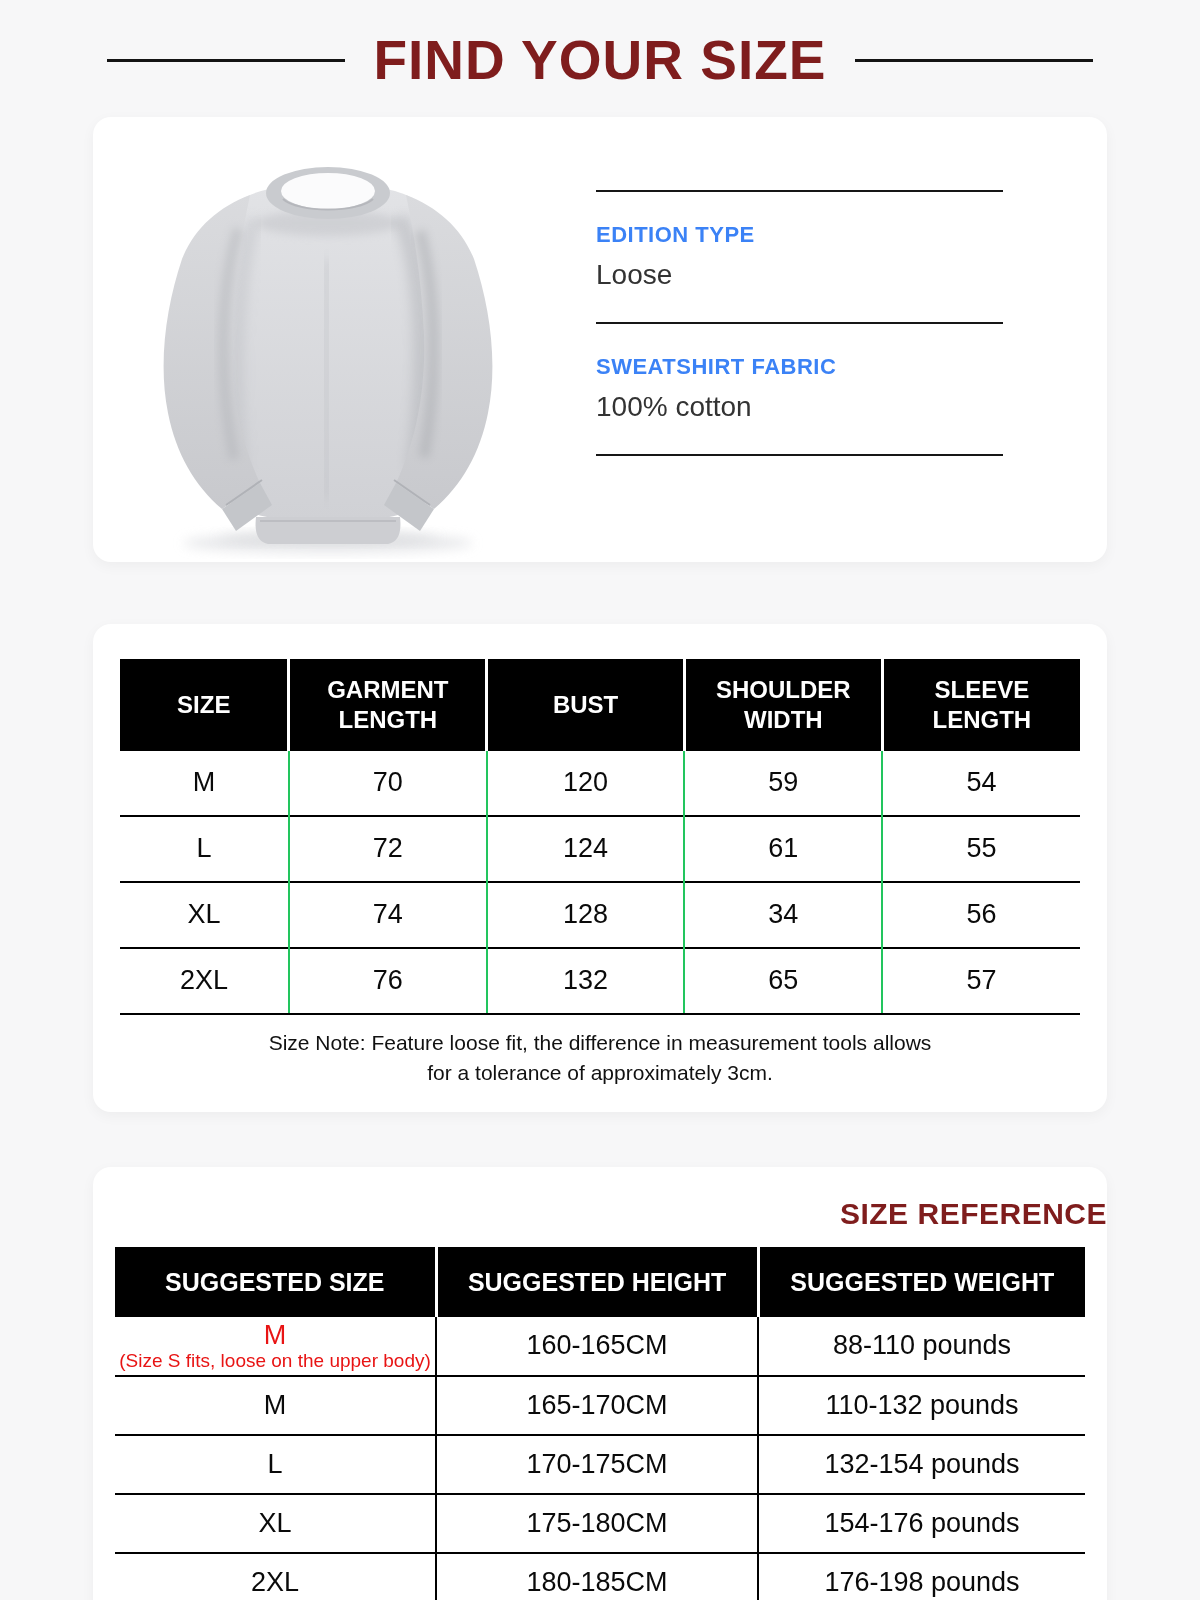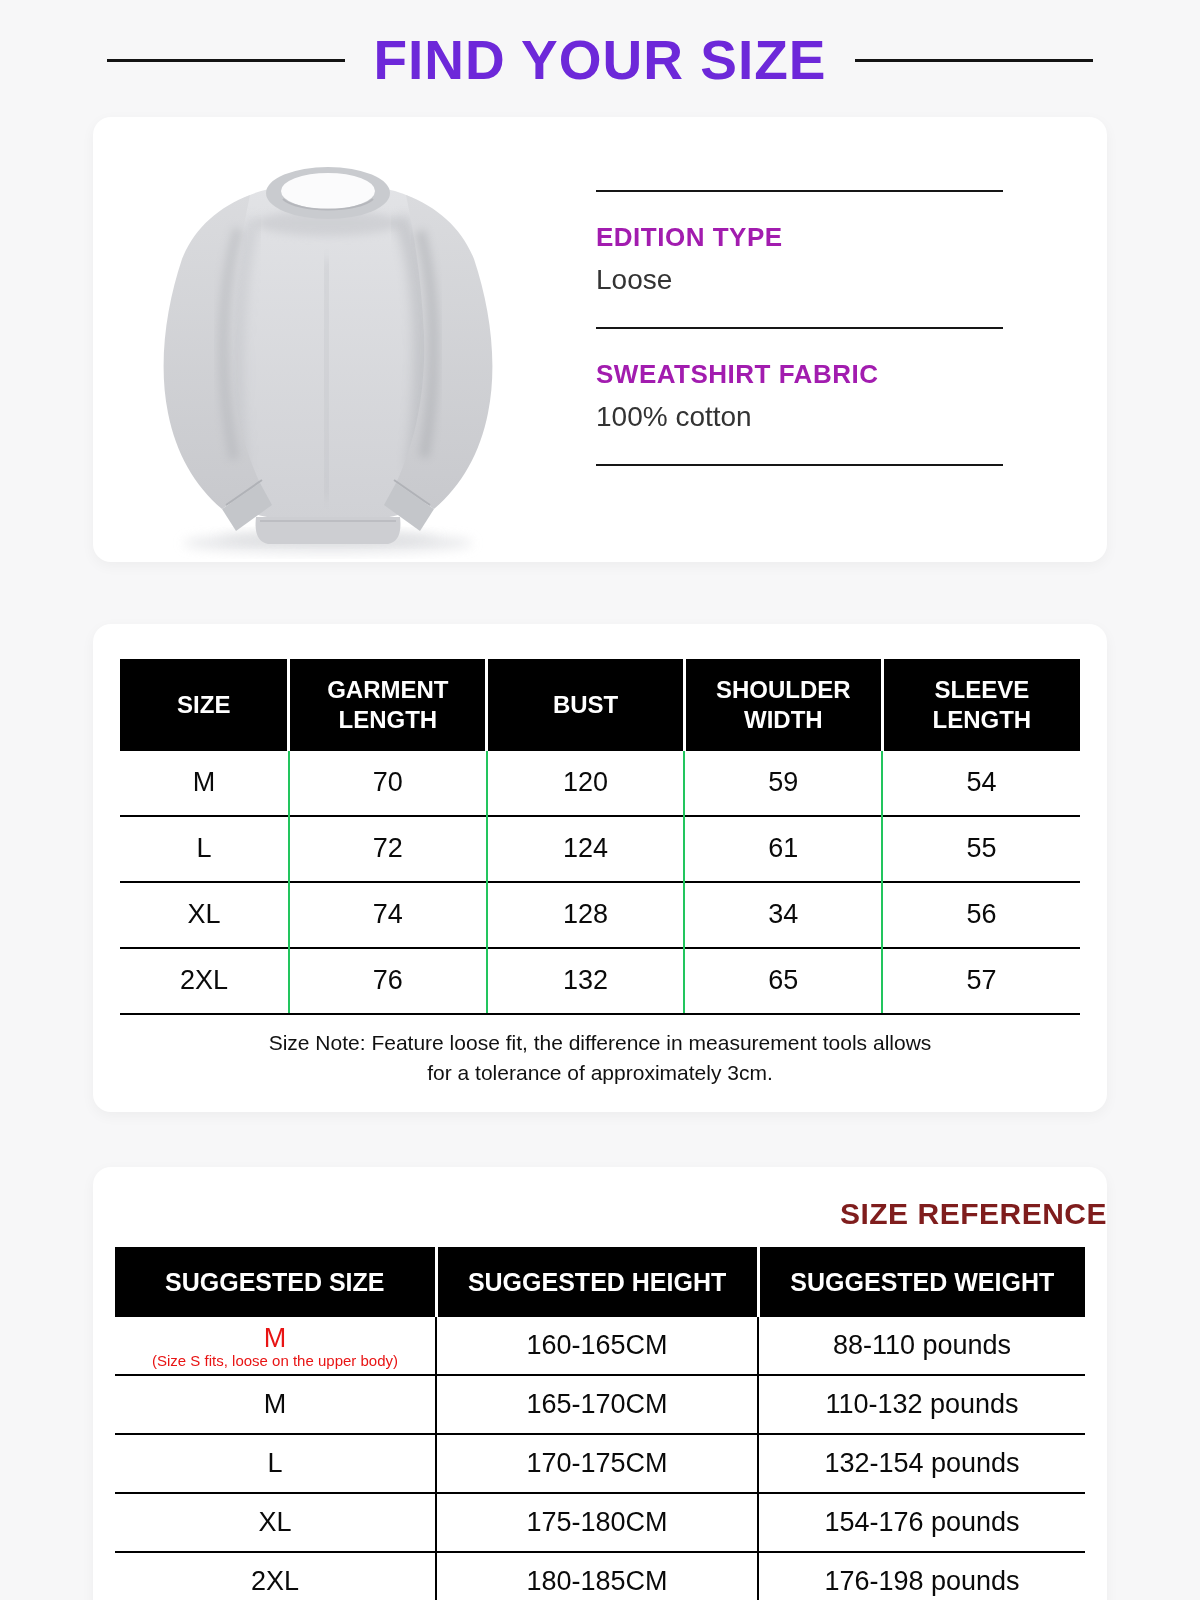--- a/index.html
+++ b/index.html
@@ -13,38 +13,38 @@
   .page{width:1200px;height:1600px;position:relative;}
 
   
   .title-row{
     padding-top:30px;
     display:flex;align-items:center;justify-content:center;gap:28px;
   }
   .title-line{width:238px;height:3px;background:#141414;flex:none;}
   .page-title{
     margin:0;font-size:55px;font-weight:bold;letter-spacing:1px;
-    line-height:1.1;color:#6d28d9;white-space:nowrap;
+    line-height:1.1;color:#7f1d1d;white-space:nowrap;
   }
 
   
   .card{
     width:1014px;margin:0 auto;background:#ffffff;border-radius:18px;
     box-shadow:0 4px 14px rgba(0,0,0,0.045);
     box-sizing:border-box;
   }
 
   
   .product-card{margin-top:26px;height:445px;display:flex;}
   .product-img{width:470px;height:445px;flex:none;display:flex;align-items:flex-start;justify-content:center;}
   .product-img svg{margin-top:22px;}
   .product-info{width:407px;margin-left:33px;padding-top:73px;box-sizing:content-box;}
   .hr{height:2px;background:#161616;}
   .spec{margin:30px 0 31px 0;}
-  .spec-label{font-size:26px;font-weight:bold;letter-spacing:.5px;color:#a21caf;}
+  .spec-label{font-size:22px;font-weight:bold;letter-spacing:.5px;color:#3b82f6;}
   .spec-value{font-size:28px;color:#333;margin-top:11px;}
 
   
   .table-card{margin-top:62px;padding:26px 0 24px 0;}
   table{border-collapse:collapse;table-layout:fixed;}
   .size-table{width:960px;margin:9px auto;}
   .size-table th{
     background:#000;color:#fff;font-size:24px;font-weight:bold;
     height:92px;line-height:1.25;padding:0 16px;text-align:center;
   }
@@ -64,21 +64,21 @@
   .ref-table th{
     background:#000;color:#fff;font-size:25px;font-weight:bold;
     height:70px;text-align:center;padding:0 10px;
   }
   .ref-table th + th{border-left:3px solid #fff;}
   .ref-table td{font-size:27px;text-align:center;height:57px;color:#0a0a0a;padding:0;}
   .ref-table tbody td:not(:first-child){border-left:2px solid #000;}
   .ref-table tbody tr:not(:first-child) td{border-top:2px solid #000;}
   .ref-table tbody tr:last-child td{border-bottom:2px solid #000;}
   .red-size{color:#e81414;font-size:27px;line-height:1.05;padding-top:4px;}
-  .red-note{color:#e81414;font-size:15px;line-height:1.15;padding-bottom:3px;}
+  .red-note{color:#e81414;font-size:19px;line-height:1.15;padding-bottom:3px;}
 </style>
 </head>
 <body>
 
 <div class="page">
 
   <div class="title-row">
     <span class="title-line"></span>
     <h1 class="page-title">FIND YOUR SIZE</h1>
     <span class="title-line"></span>

